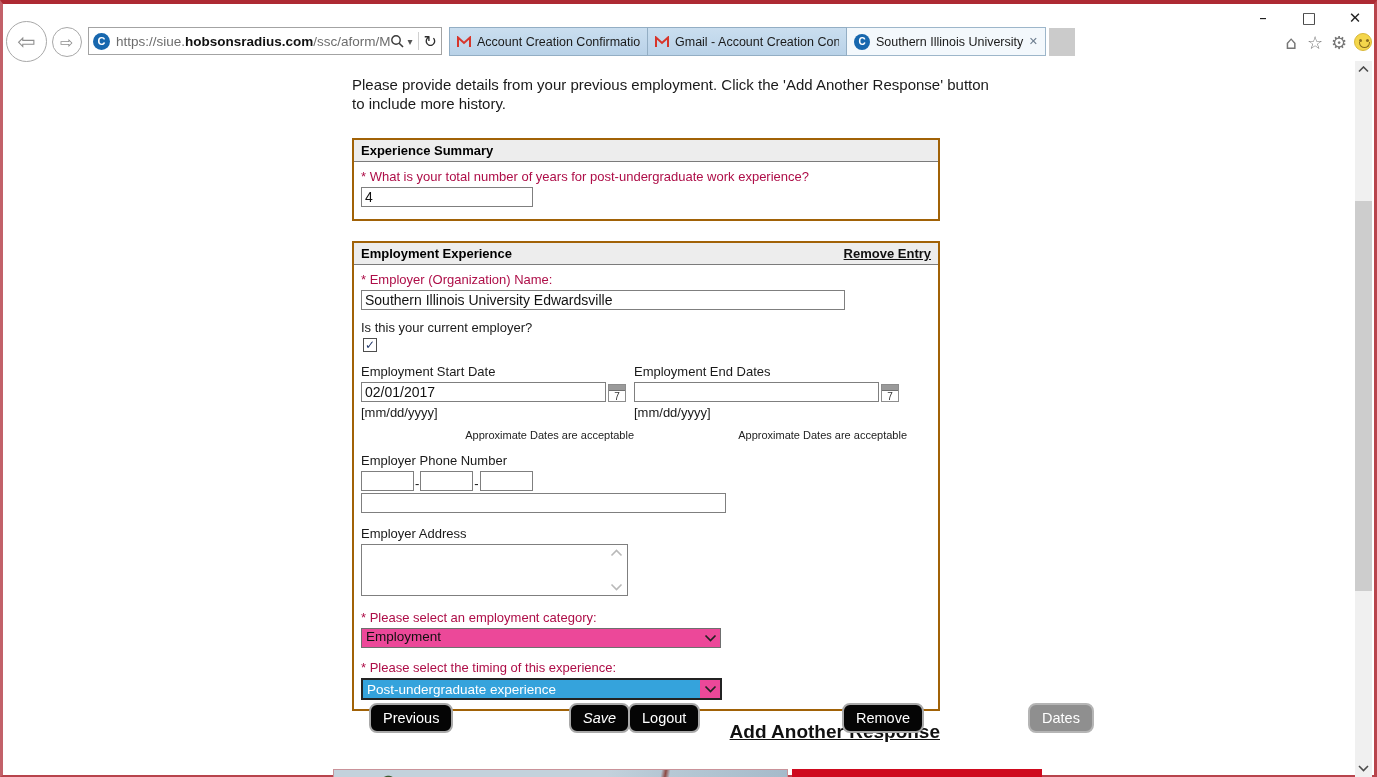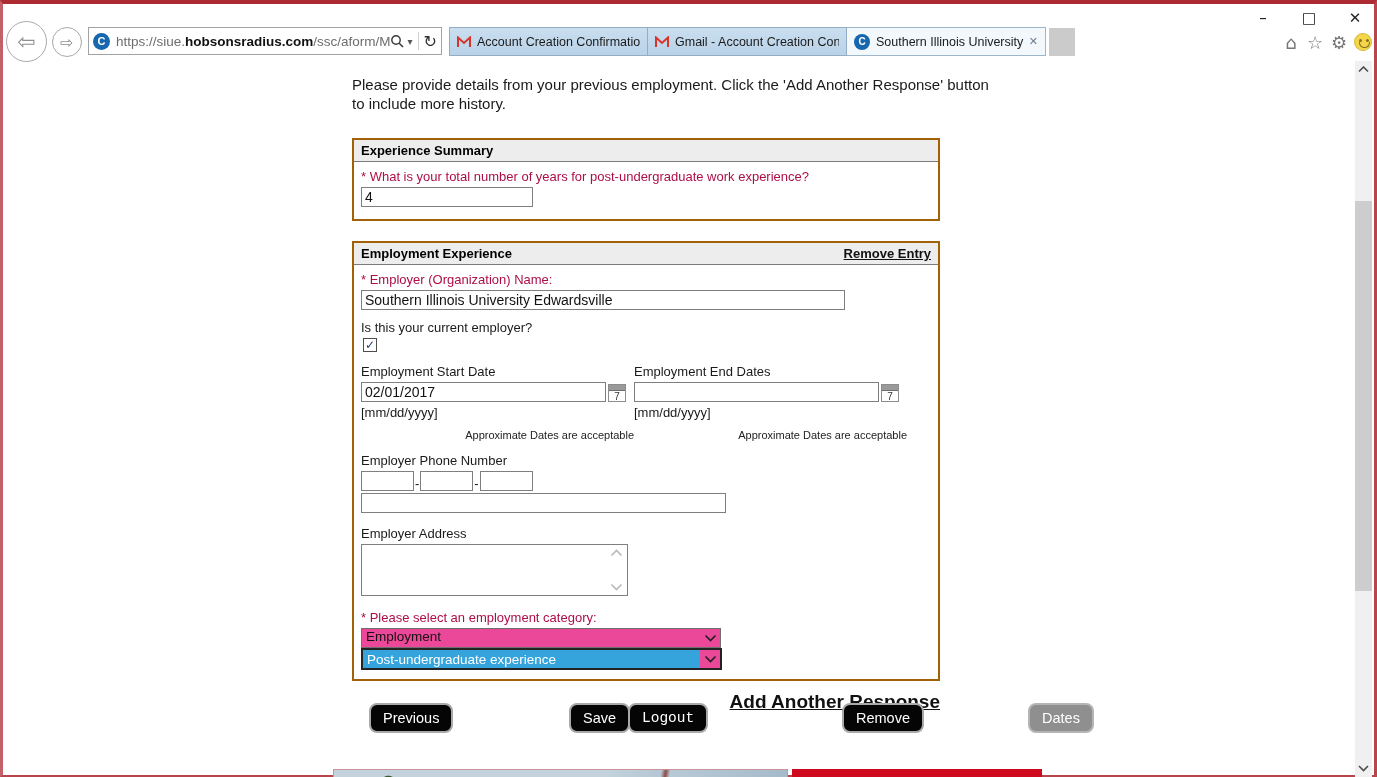--- a/index.html
+++ b/index.html
@@ -285,40 +285,41 @@
         <div class="req" style="margin-top:14px;">* Please select an employment category:</div>
         <div class="selectbox">
           <span class="sval">Employment</span>
           <span class="schv">
             <svg width="13" height="8" viewBox="0 0 13 8">
               <polyline points="1.5,1.5 6.5,6.5 11.5,1.5" fill="none" stroke="#222" stroke-width="1.7"></polyline>
             </svg>
           </span>
         </div>
 
+        <div class="req" style="margin-top:12px;">* Please select the timing of this experience:</div>
         <div class="selectbox focused">
           <span class="sval">Post-undergraduate experience</span>
           <span class="schv">
             <svg width="13" height="8" viewBox="0 0 13 8">
               <polyline points="1.5,1.5 6.5,6.5 11.5,1.5" fill="none" stroke="#222" stroke-width="1.7"></polyline>
             </svg>
           </span>
         </div>
       </div>
     </div>
 
     <div class="addlink-row">
       <a class="addlink" href="#">Add Another Response</a>
     </div>
   </div>
 
   <div class="btnrow">
     <button class="pgbtn" style="left:0px;">Previous</button>
-    <button class="pgbtn" style="left:200px;">Save</button>
-    <button class="pgbtn" style="left:259px;font-family:Liberation Mono, monospace;">Logout</button>
+    <button class="pgbtn" style="left:200px;font-style:italic;">Save</button>
+    <button class="pgbtn" style="left:259px;">Logout</button>
     <button class="pgbtn" style="left:473px;">Remove</button>
     <button class="pgbtn gray" style="left:659px;">Dates</button>
   </div>
 
   <div class="footer">
     <div class="foot-photo"></div>
     <div class="foot-red"></div>
   </div>
 
   <div class="scrollbar">

